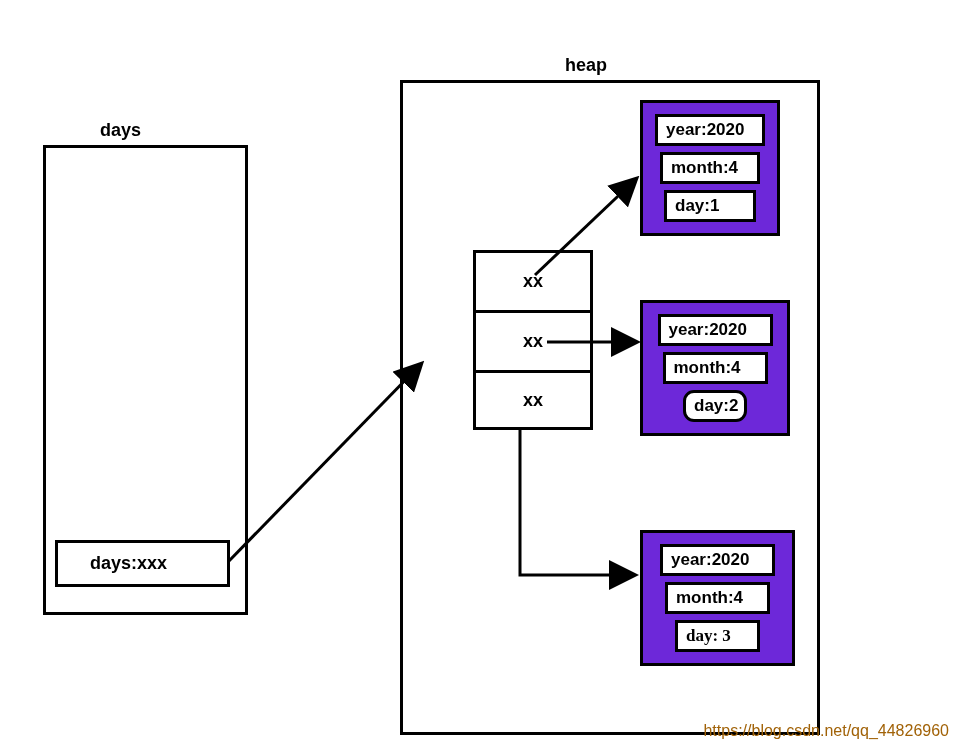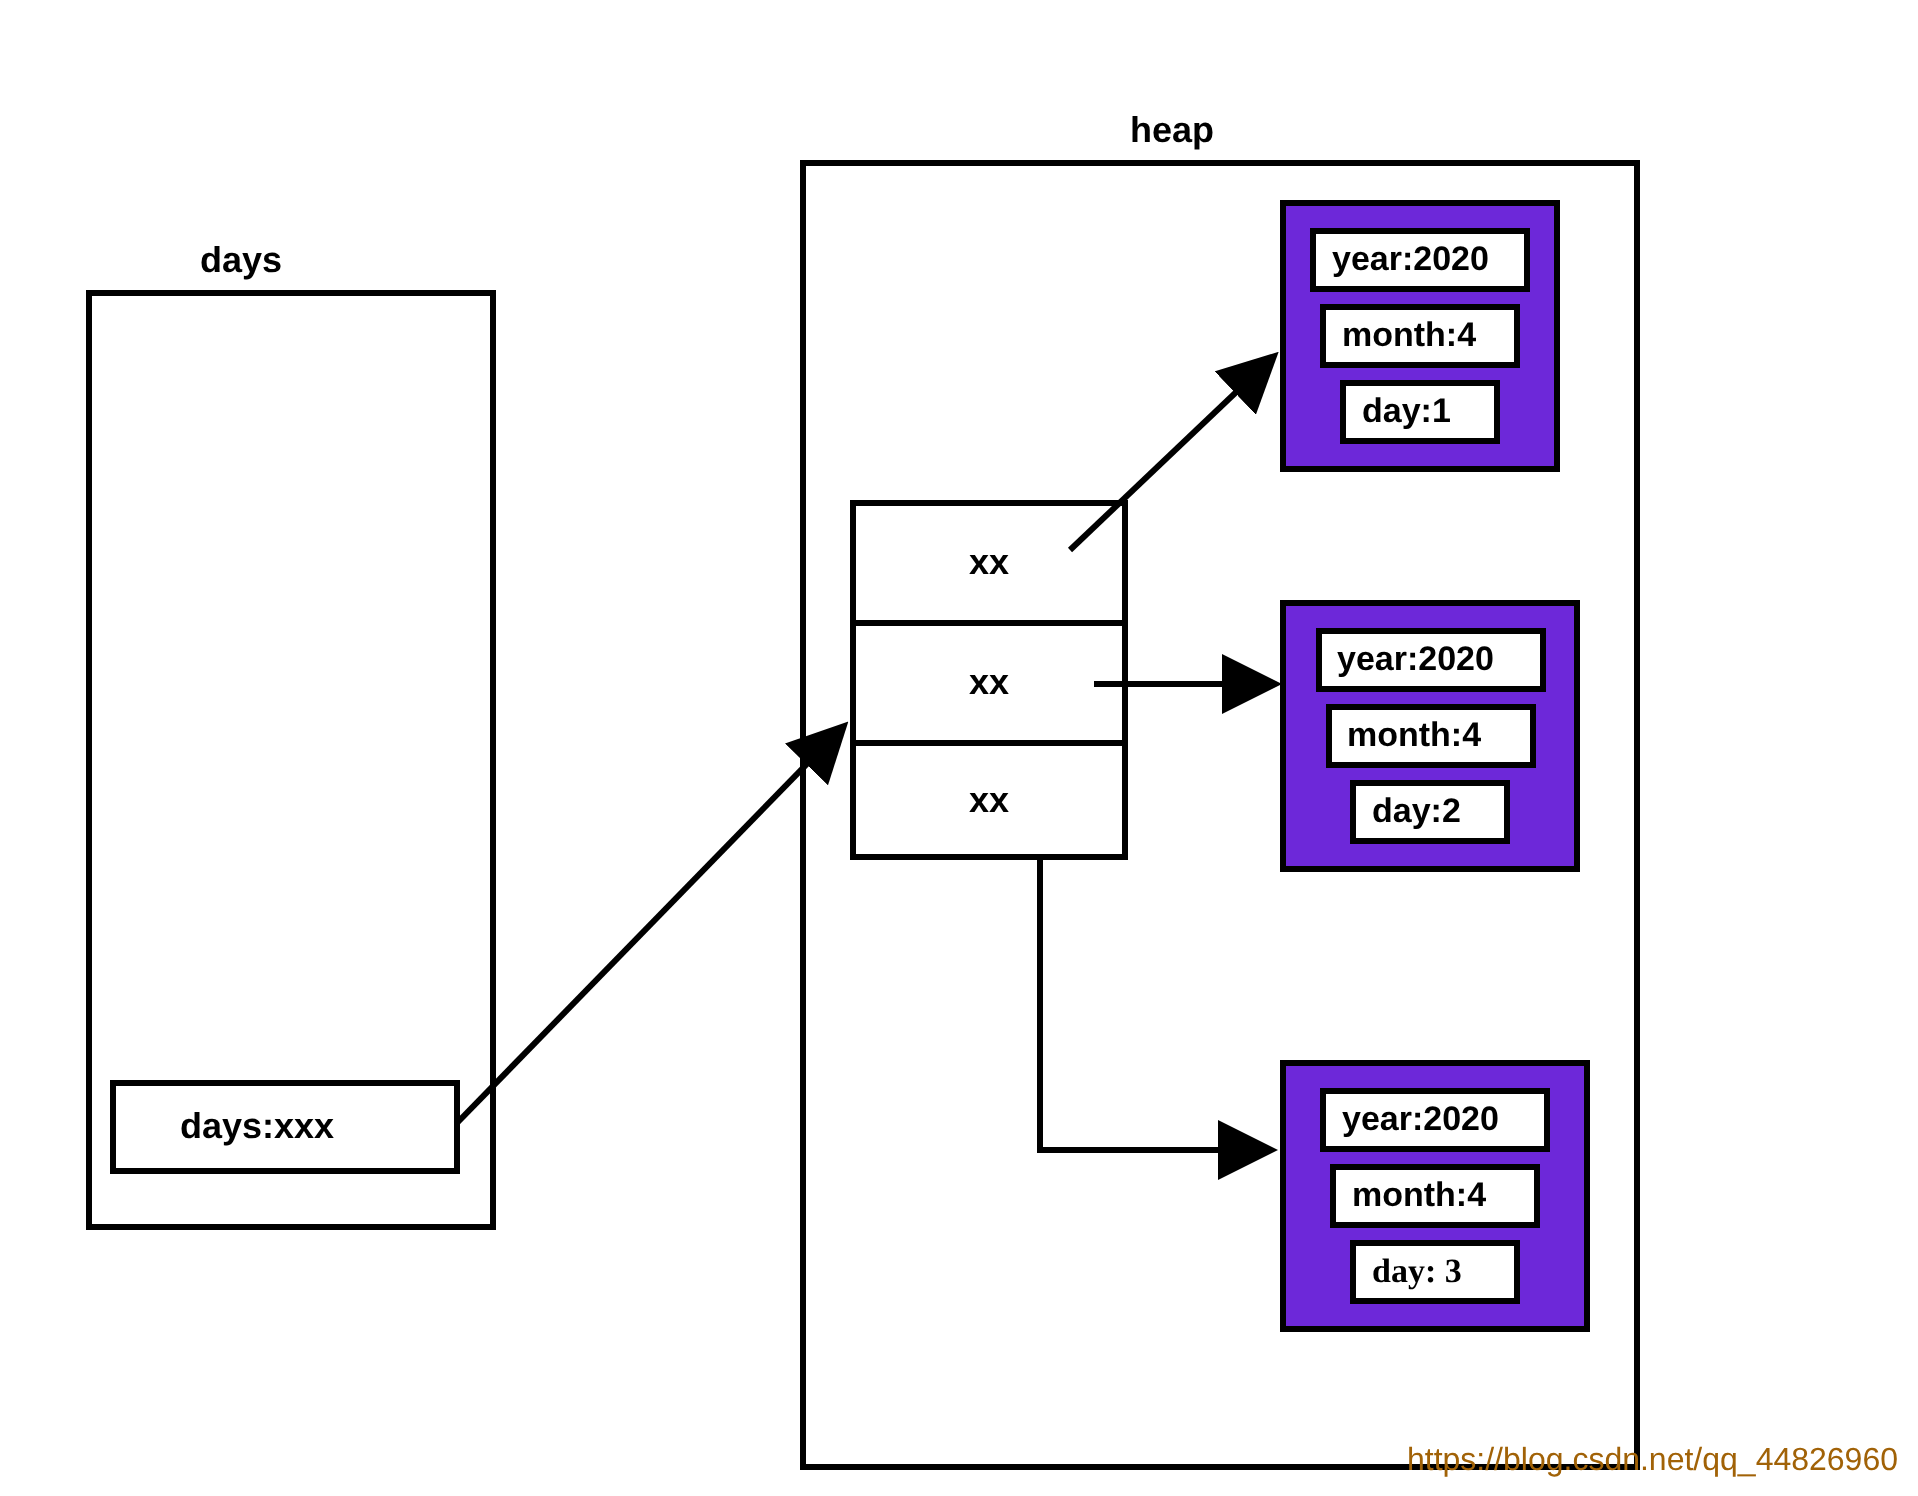--- a/index.html
+++ b/index.html
@@ -37,27 +37,28 @@
     }
     .double-box {
       position: absolute;
       border: 3px solid #000;
       padding: 5px;
       background: #6d28d9;
     }
     .array-cell {
       border: 3px solid #000;
       border-bottom: none;
-      width: 139px;
+      width: 120px;
       height: 60px;
       display: flex;
       align-items: center;
       justify-content: center;
       font-size: 18px;
       font-weight: bold;
+      margin-left: 48px;
     }
     .array-cell:last-child {
       border-bottom: 3px solid #000;
     }
     .array-container {
       position: absolute;
     }
     .stack-item {
       position: absolute;
       border: 3px solid #000;
@@ -97,27 +98,27 @@
 
 <div class="array-container" style="left:425px; top:250px;">
   <div class="array-cell">xx</div>
   <div class="array-cell">xx</div>
   <div class="array-cell">xx</div>
 </div>
 
 <div class="double-box" style="left:640px; top:100px; width:140px;">
   <div class="inner-box" style="width:110px;">year:2020</div>
   <div class="inner-box" style="width:100px;">month:4</div>
-  <div class="inner-box" style="width:80px;">day:1</div>
+  <div class="inner-box" style="width:92px;">day:1</div>
 </div>
 
 <div class="double-box" style="left:640px; top:300px; width:150px;">
   <div class="inner-box" style="width:115px;">year:2020</div>
   <div class="inner-box" style="width:105px;">month:4</div>
-  <div class="inner-box" style="width:80px;">day:2</div>
+  <div class="inner-box" style="width:64px;border-radius:11px;">day:2</div>
 </div>
 
 <div class="double-box" style="left:640px; top:530px; width:155px;">
   <div class="inner-box" style="width:115px;">year:2020</div>
   <div class="inner-box" style="width:105px;">month:4</div>
   <div class="inner-box" style="width:85px;font-family:Liberation Serif, serif;">day: 3</div>
 </div>
 
 <svg class="arrows">
   <defs>

